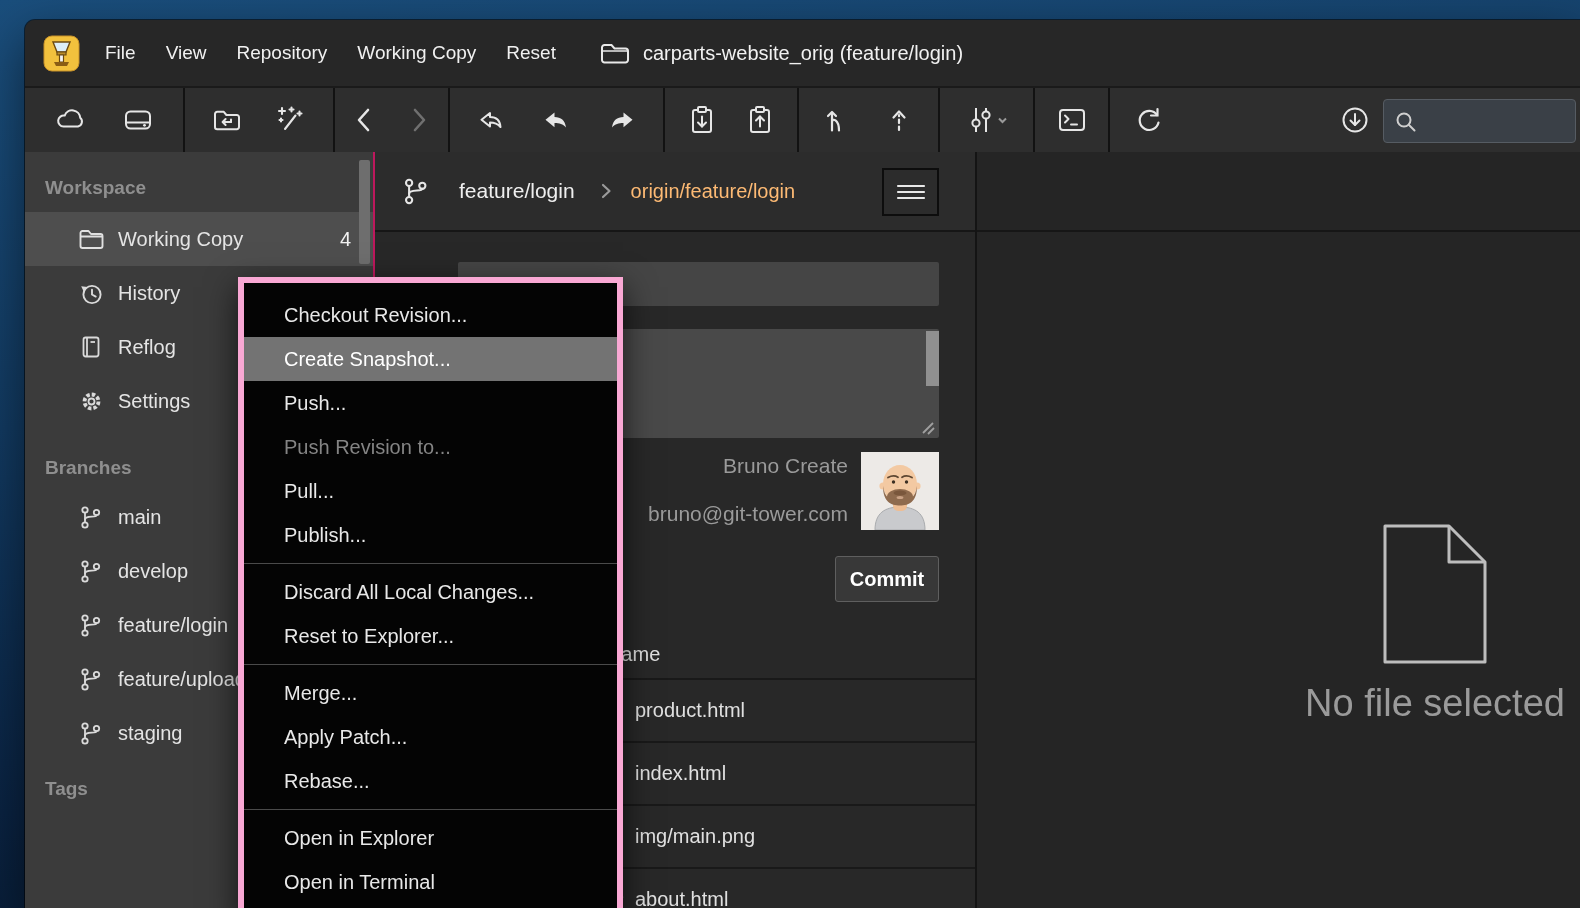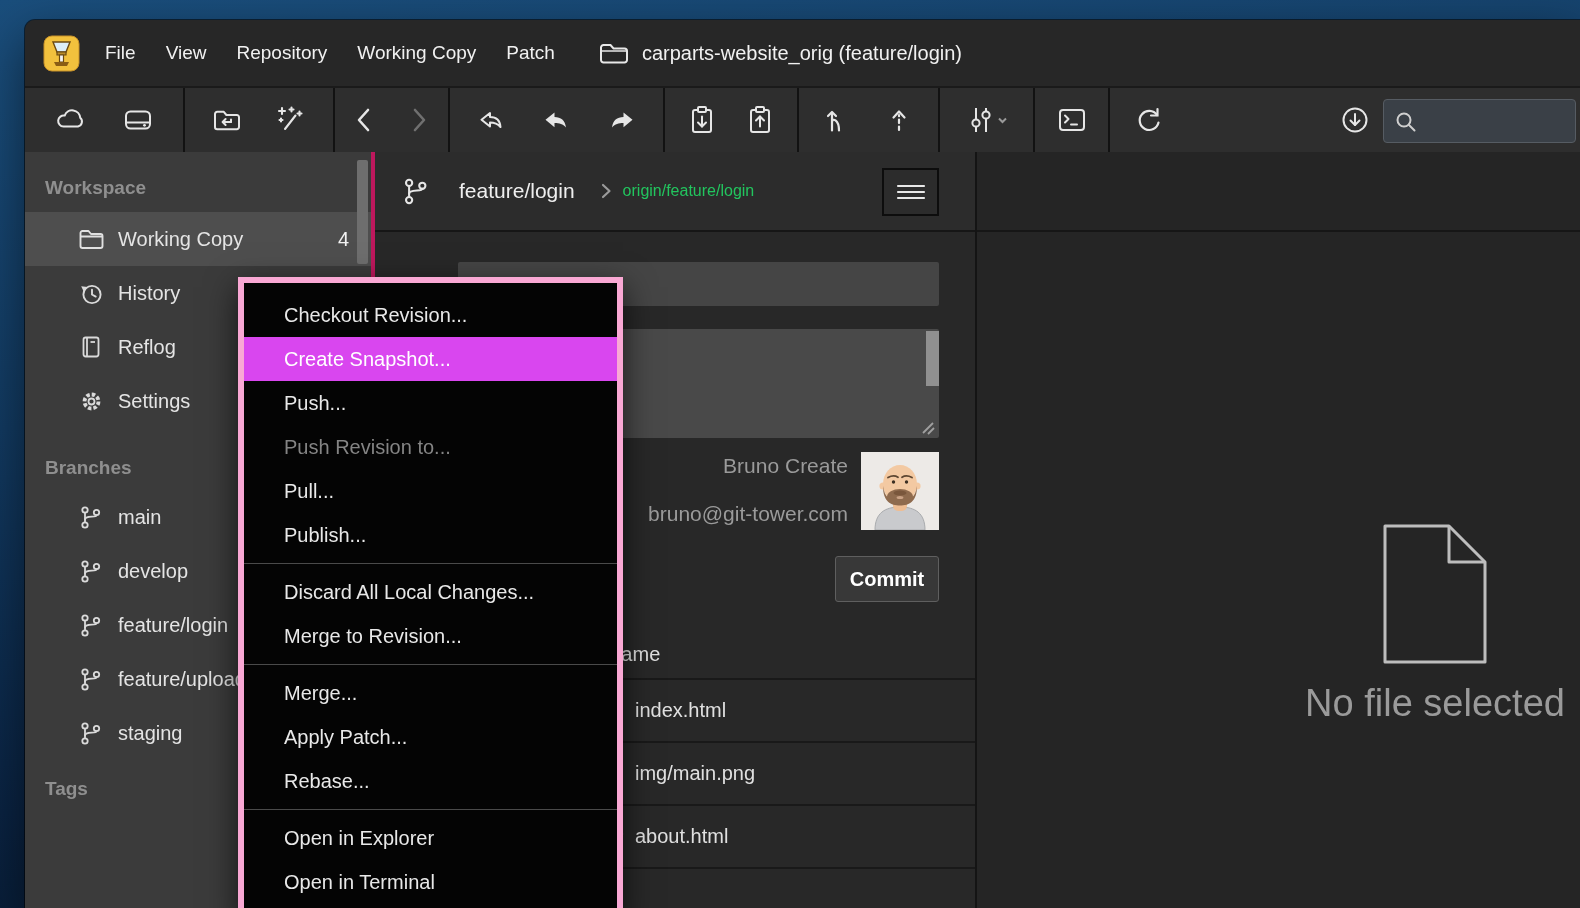--- a/index.html
+++ b/index.html
@@ -43,41 +43,41 @@
   .search-box .mag { position:absolute; left:10px; top:10px; }
   .search-box input {
     width:100%; height:100%; background:transparent; border:none; outline:none;
     color:#e8e8e8; font-size:18px; padding-left:40px; font-family:inherit;
   }
 
   
   .content { display:flex; height:756px; }
 
   
-  .sidebar { position:relative; flex:0 0 350px; background:#3b3b3b; border-right:4px solid #be185d; overflow:hidden; }
+  .sidebar { position:relative; flex:0 0 350px; background:#3b3b3b; border-right:2px solid #be185d; overflow:hidden; }
   .side-header { height:60px; display:flex; align-items:center; padding:12px 0 0 20px;
                  font-size:19px; font-weight:bold; color:#8f8f8f; }
   .side-header.branches { height:62px; padding-top:18px; }
   .side-header.tags { height:46px; padding-top:14px; align-items:flex-start; }
   .side-header.tags span { padding-top:4px; }
   .side-row { position:relative; height:54px; display:flex; align-items:center; white-space:nowrap; }
   .side-row .s-icon { margin-left:52px; width:28px; flex:0 0 28px; display:flex; justify-content:center; }
   .side-row .s-label { margin-left:13px; font-size:20px; color:#e4e4e4; }
   .side-row.selected { background:#4e4e4e; }
   .side-badge { position:absolute; right:22px; font-size:20px; color:#f2f2f2; }
   .side-scroll { position:absolute; right:3px; top:8px; width:11px; height:104px; background:#6e6e6e; border-radius:2px; }
 
   
   .middle { position:relative; flex:0 0 602px; background:#282828; border-right:2px solid #141414; overflow:hidden; }
   .branch-bar { position:absolute; left:0; top:0; width:100%; height:80px; background:#2c2c2c;
                 border-bottom:2px solid #161616; display:flex; align-items:center; }
   .branch-bar .b-icon { margin-left:26px; }
   .branch-current { margin-left:28px; font-size:21px; color:#efefef; }
   .branch-chevron { margin-left:24px; }
-  .branch-tracking { margin-left:10px; font-size:16px; color:#22c55e; }
+  .branch-tracking { margin-left:18px; font-size:20px; color:#fdba74; }
   .hamburger-btn { position:absolute; right:36px; top:16px; width:57px; height:48px;
                    border:2px solid #0d0d0d; background:#2c2c2c; display:flex; align-items:center; justify-content:center; }
 
   .summary-input { position:absolute; left:83px; top:110px; width:481px; height:44px;
                    background:#454545; border:none; border-radius:2px; outline:none;
                    color:#e8e8e8; font-size:19px; padding:0 10px; font-family:inherit; }
   .message-box { position:absolute; left:83px; top:177px; width:481px; height:109px;
                  background:#494949; border-radius:2px; }
   .msg-scroll { position:absolute; right:0; top:2px; width:13px; height:55px; background:#909090; }
   .msg-grip { position:absolute; right:3px; bottom:2px; }
@@ -110,21 +110,21 @@
   .rp-empty-icon { position:absolute; left:402px; top:368px; }
   .rp-empty-text { position:absolute; left:458px; top:530px; transform:translateX(-50%);
                    font-size:38px; color:#9a9a9a; white-space:nowrap; }
 
   
   .context-menu { position:absolute; left:238px; top:277px; width:385px; z-index:60;
                   background:#040404; border:6px solid #f9a8d4; padding:10px 0 8px 0;
                   box-shadow:0 10px 30px rgba(0,0,0,.65); }
   .cm-item { height:44px; display:flex; align-items:center; padding-left:40px;
              font-size:20px; color:#e8e8e8; white-space:nowrap; }
-  .cm-item.highlighted { background:#d946ef; color:#ffffff; }
+  .cm-item.highlighted { background:#737373; color:#ffffff; }
   .cm-item.disabled { color:#848484; }
   .cm-sep { height:1px; background:#4a4a4a; margin:6px 0; }
 </style>
 </head>
 <body>
 
 <div class="window">
 
   <div class="titlebar">
     <span class="app-icon">
@@ -134,21 +134,21 @@
         <path d="M10 7 H27 L23 17 H14 Z" fill="#ddeef8" stroke="#6b4a12" stroke-width="1.4"></path>
         <path d="M14 17 h9 v3 h-9 z" fill="#b98c2a" stroke="#6b4a12" stroke-width="1.2"></path>
         <path d="M16.5 20 h4 v7 h-4 z" fill="#f5f5f5" stroke="#6b4a12" stroke-width="1.2"></path>
         <path d="M11 27 h15 l-2 4 H13 Z" fill="#8a5d14"></path>
       </svg>
     </span>
     <span class="menu-item">File</span>
     <span class="menu-item">View</span>
     <span class="menu-item">Repository</span>
     <span class="menu-item">Working Copy</span>
-    <span class="menu-item">Patch</span>
+    <span class="menu-item">Reset</span>
     <span class="title-folder">
       <svg width="32" height="28" viewBox="0 0 32 28">
         <path d="M3 8.5 a2.5 2.5 0 0 1 2.5-2.5 h7 l3 3.5 h11 a2.5 2.5 0 0 1 2.5 2.5 V21 a2.5 2.5 0 0 1-2.5 2.5 h-21 A2.5 2.5 0 0 1 3 21 Z" fill="none" stroke="#e8e8e8" stroke-width="2"></path>
         <path d="M3 12 h26" stroke="#e8e8e8" stroke-width="1.6"></path>
       </svg>
     </span>
     <span class="repo-title">carparts-website_orig (feature/login)</span>
   </div>
 
   <div class="toolbar">
@@ -487,20 +487,23 @@
           <path d="M27 25.5 Q32.5 22.5 37 25.2" fill="none" stroke="#5d4631" stroke-width="1.8" stroke-linecap="round"></path>
           <path d="M41 25.2 Q45.5 22.5 51 25.5" fill="none" stroke="#5d4631" stroke-width="1.8" stroke-linecap="round"></path>
         </svg>
       </span>
 
       <button class="commit-btn">Commit</button>
 
       <div class="file-list">
         <div class="fl-header">
           <span>Filename</span>
+        </div>
+        <div class="fl-row">
+          <span>product.html</span>
         </div>
         <div class="fl-row">
           <span>index.html</span>
         </div>
         <div class="fl-row">
           <span>img/main.png</span>
         </div>
         <div class="fl-row">
           <span class="fl-check">
             <svg width="20" height="20" viewBox="0 0 24 24" fill="none" stroke="#e8e8e8" stroke-width="2.6" stroke-linecap="round" stroke-linejoin="round">
@@ -533,21 +536,21 @@
 
 <div class="context-menu">
   <div class="cm-item">Checkout Revision...</div>
   <div class="cm-item highlighted">Create Snapshot...</div>
   <div class="cm-item">Push...</div>
   <div class="cm-item disabled">Push Revision to...</div>
   <div class="cm-item">Pull...</div>
   <div class="cm-item">Publish...</div>
   <div class="cm-sep"></div>
   <div class="cm-item">Discard All Local Changes...</div>
-  <div class="cm-item">Merge to Revision...</div>
+  <div class="cm-item">Reset to Explorer...</div>
   <div class="cm-sep"></div>
   <div class="cm-item">Merge...</div>
   <div class="cm-item">Apply Patch...</div>
   <div class="cm-item">Rebase...</div>
   <div class="cm-sep"></div>
   <div class="cm-item">Open in Explorer</div>
   <div class="cm-item">Open in Terminal</div>
 </div>
 
 </body></html>

